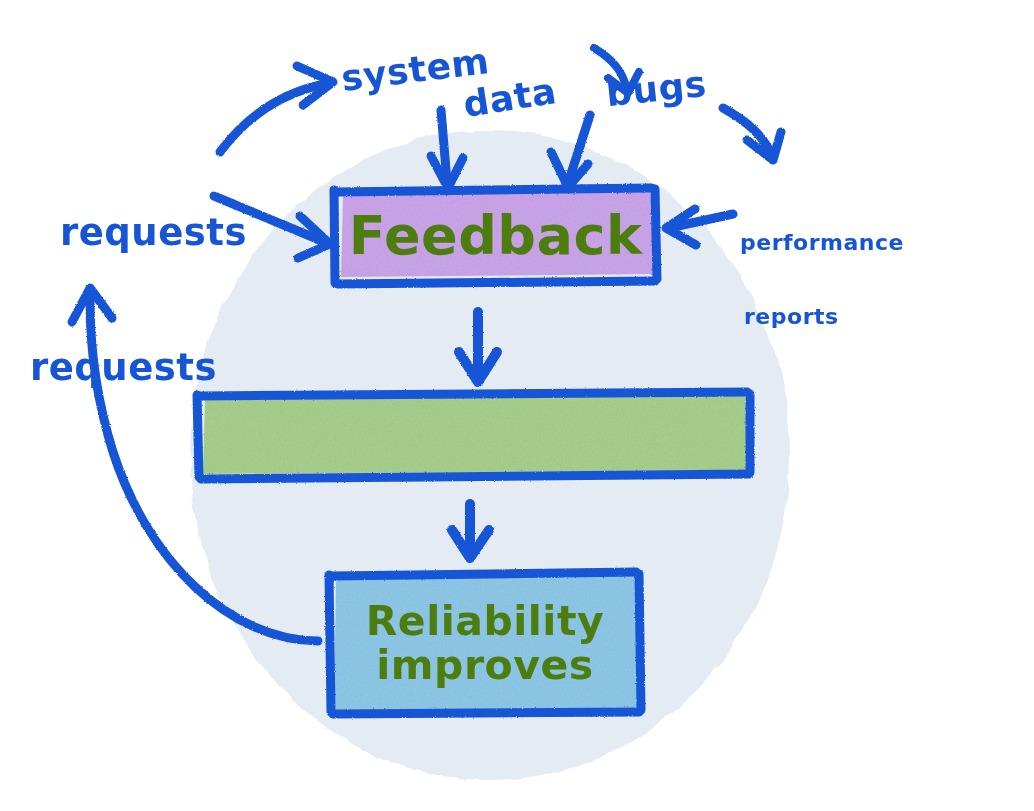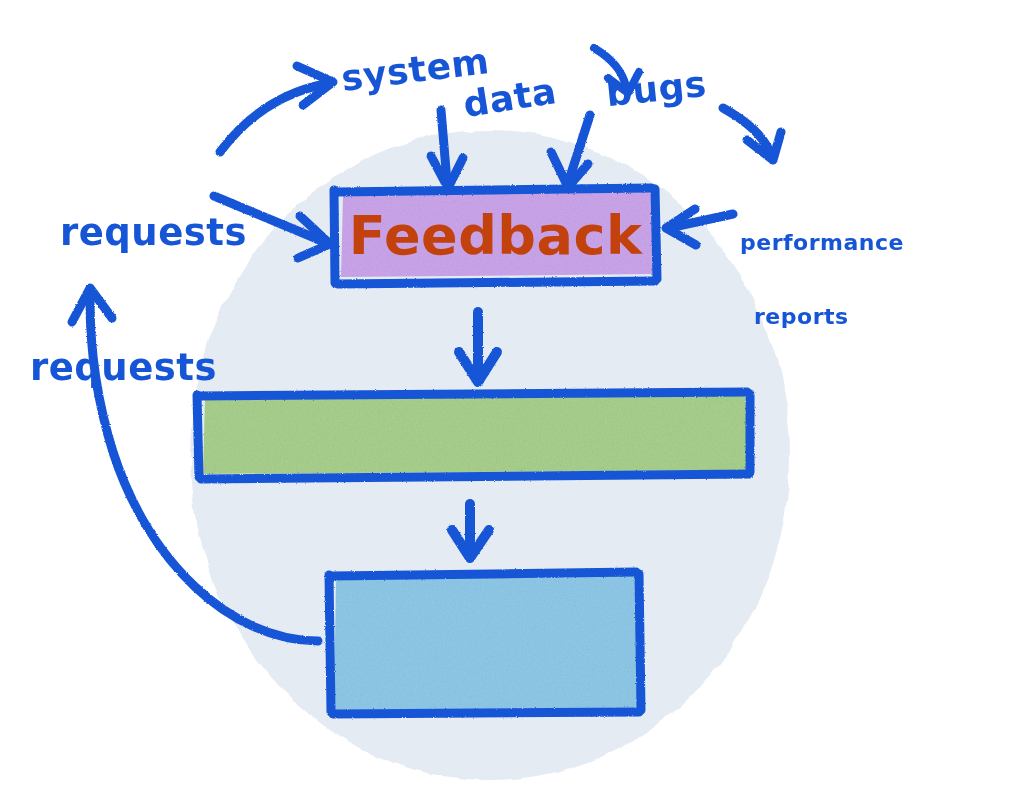--- a/index.html
+++ b/index.html
@@ -41,21 +41,21 @@
     box-sizing: border-box;
     display: flex;
     align-items: center;
     justify-content: center;
   }
   .node-text {
     position: relative;
     z-index: 2;
     font-family: "DejaVu Sans", sans-serif;
     font-weight: 700;
-    color: #c2410c;
+    color: #4d7c0f;
     text-align: center;
     line-height: 1.08;
     white-space: pre-line;
     letter-spacing: 0.5px;
   }
 </style>
 </head>
 <body>
 
 <div id="canvas">
@@ -167,30 +167,34 @@
       </g>
 
     </g>
   </svg>
 
   <div class="node-box" style="left:334px; top:188px; width:323px; height:96px;">
     <div class="node-text" style="font-size:54px;">Feedback</div>
   </div>
 
 
+  <div class="node-box" style="left:329px; top:572px; width:312px; height:142px;">
+    <div class="node-text" style="font-size:41px;">Reliability
+improves</div>
+  </div>
 
   <div class="hand-text" style="left:30px; top:140px; font-size:37px;">
     <div style="margin-left:30px;">requests</div>
     <div style="margin-top:24px;">requests</div>
   </div>
 
   <div class="hand-text" style="left:341px; top:52px; font-size:36px; transform:rotate(-7deg);">system</div>
 
   <div class="hand-text" style="left:463px; top:80px; font-size:36px; transform:rotate(-9deg);">data</div>
 
   <div class="hand-text" style="left:606px; top:71px; font-size:36px; transform:rotate(-6deg);">bugs</div>
 
   <div class="hand-text" style="left:740px; top:188px; font-size:22px;">
     <div>performance</div>
-    <div style="margin-top:8px; margin-left:14px;">reports</div>
+    <div style="margin-top:8px; margin-left:4px;">reports</div>
   </div>
 
 </div>
 
 </body></html>

